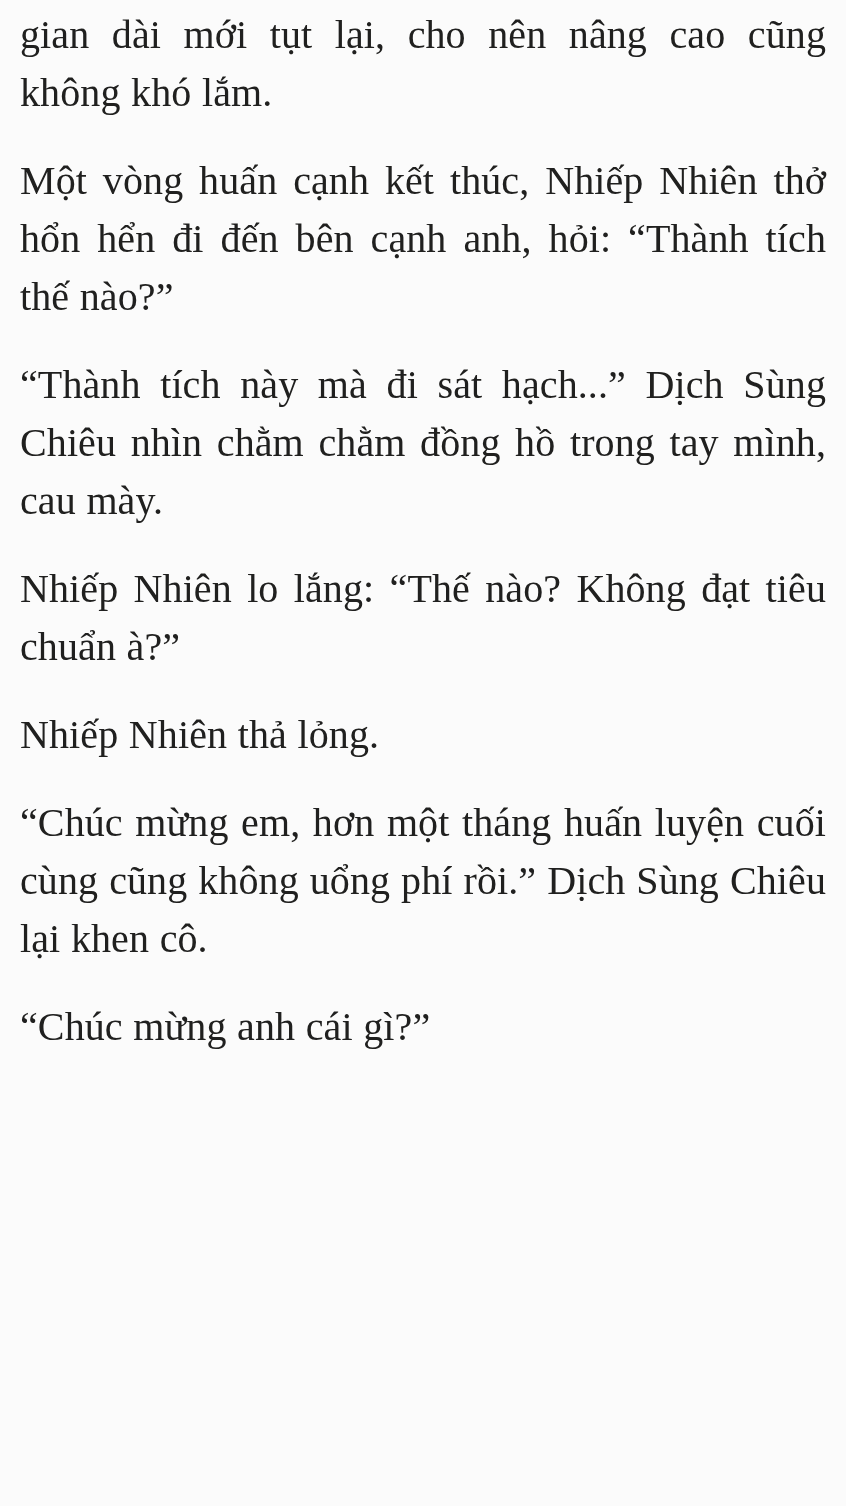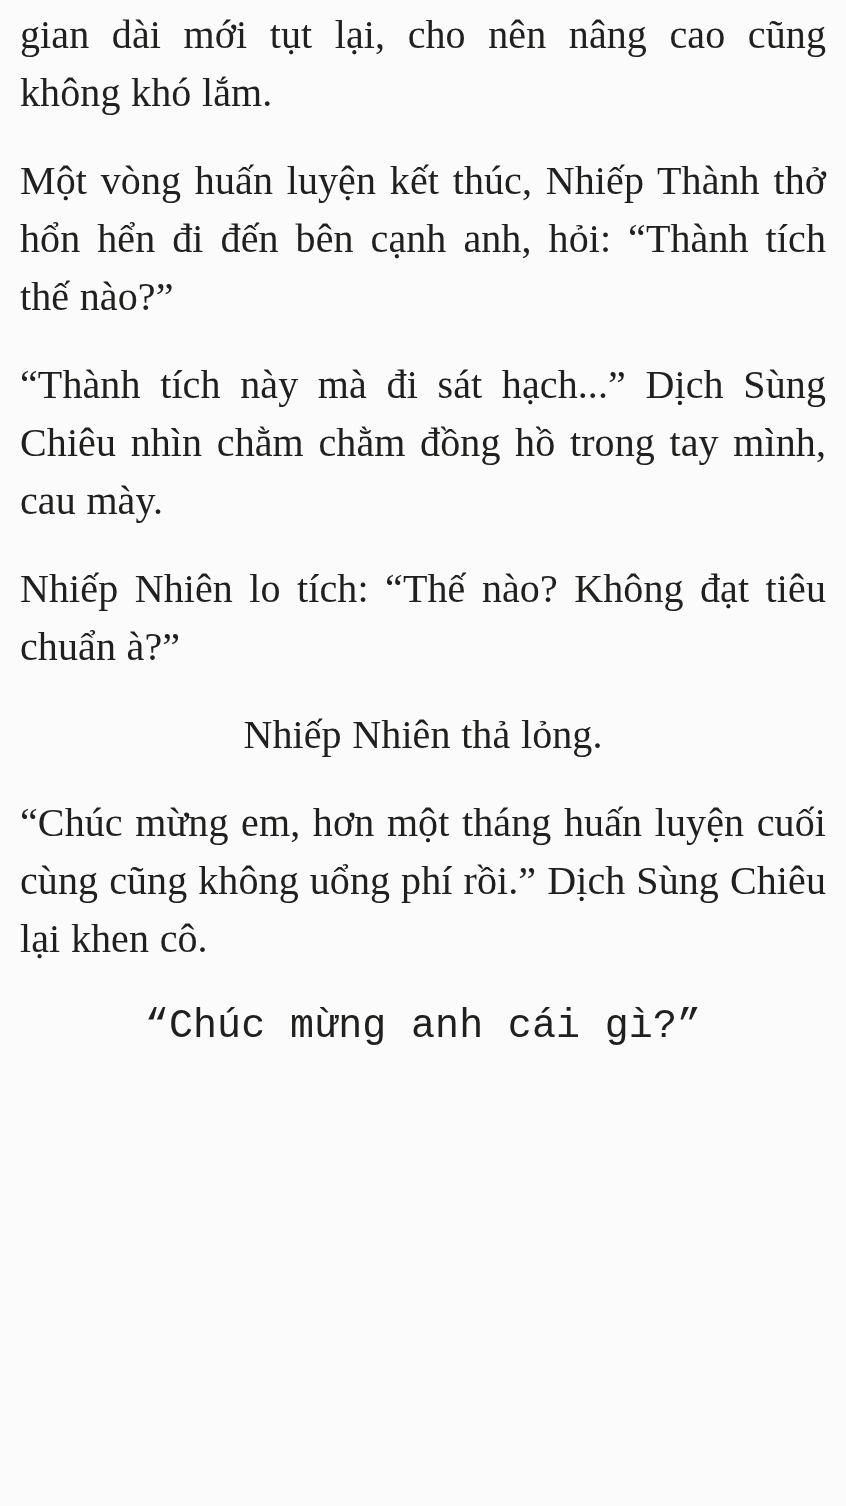--- a/index.html
+++ b/index.html
@@ -26,30 +26,29 @@
     line-height: 1.45;
     text-align: justify;
     text-justify: inter-word;
     margin: 0 0 30px 0;
     letter-spacing: 0.1px;
     word-spacing: 0.5px;
     color: #20201f;
   }
   .para:last-child {
     margin-bottom: 8px;
-    font-family: Liberation Mono, monospace;
   }
   .para.nojustify {
-    text-align: center;
+    text-align: left;
   }
 </style>
 </head>
 <body>
 
 <div class="reader">
   <p class="para">gian dài mới tụt lại, cho nên nâng cao cũng không khó lắm.</p>
-  <p class="para">Một vòng huấn luyện kết thúc, Nhiếp Thành thở hổn hển đi đến bên cạnh anh, hỏi: “Thành tích thế nào?”</p>
+  <p class="para">Một vòng huấn cạnh kết thúc, Nhiếp Nhiên thở hổn hển đi đến bên cạnh anh, hỏi: “Thành tích thế nào?”</p>
   <p class="para">“Thành tích này mà đi sát hạch...” Dịch Sùng Chiêu nhìn chằm chằm đồng hồ trong tay mình, cau mày.</p>
-  <p class="para">Nhiếp Nhiên lo tích: “Thế nào? Không đạt tiêu chuẩn à?”</p>
+  <p class="para">Nhiếp Nhiên lo lắng: “Thế nào? Không đạt tiêu chuẩn à?”</p>
   <p class="para nojustify">Nhiếp Nhiên thả lỏng.</p>
   <p class="para">“Chúc mừng em, hơn một tháng huấn luyện cuối cùng cũng không uổng phí rồi.” Dịch Sùng Chiêu lại khen cô.</p>
   <p class="para nojustify">“Chúc mừng anh cái gì?”</p>
 </div>
 
 </body></html>

